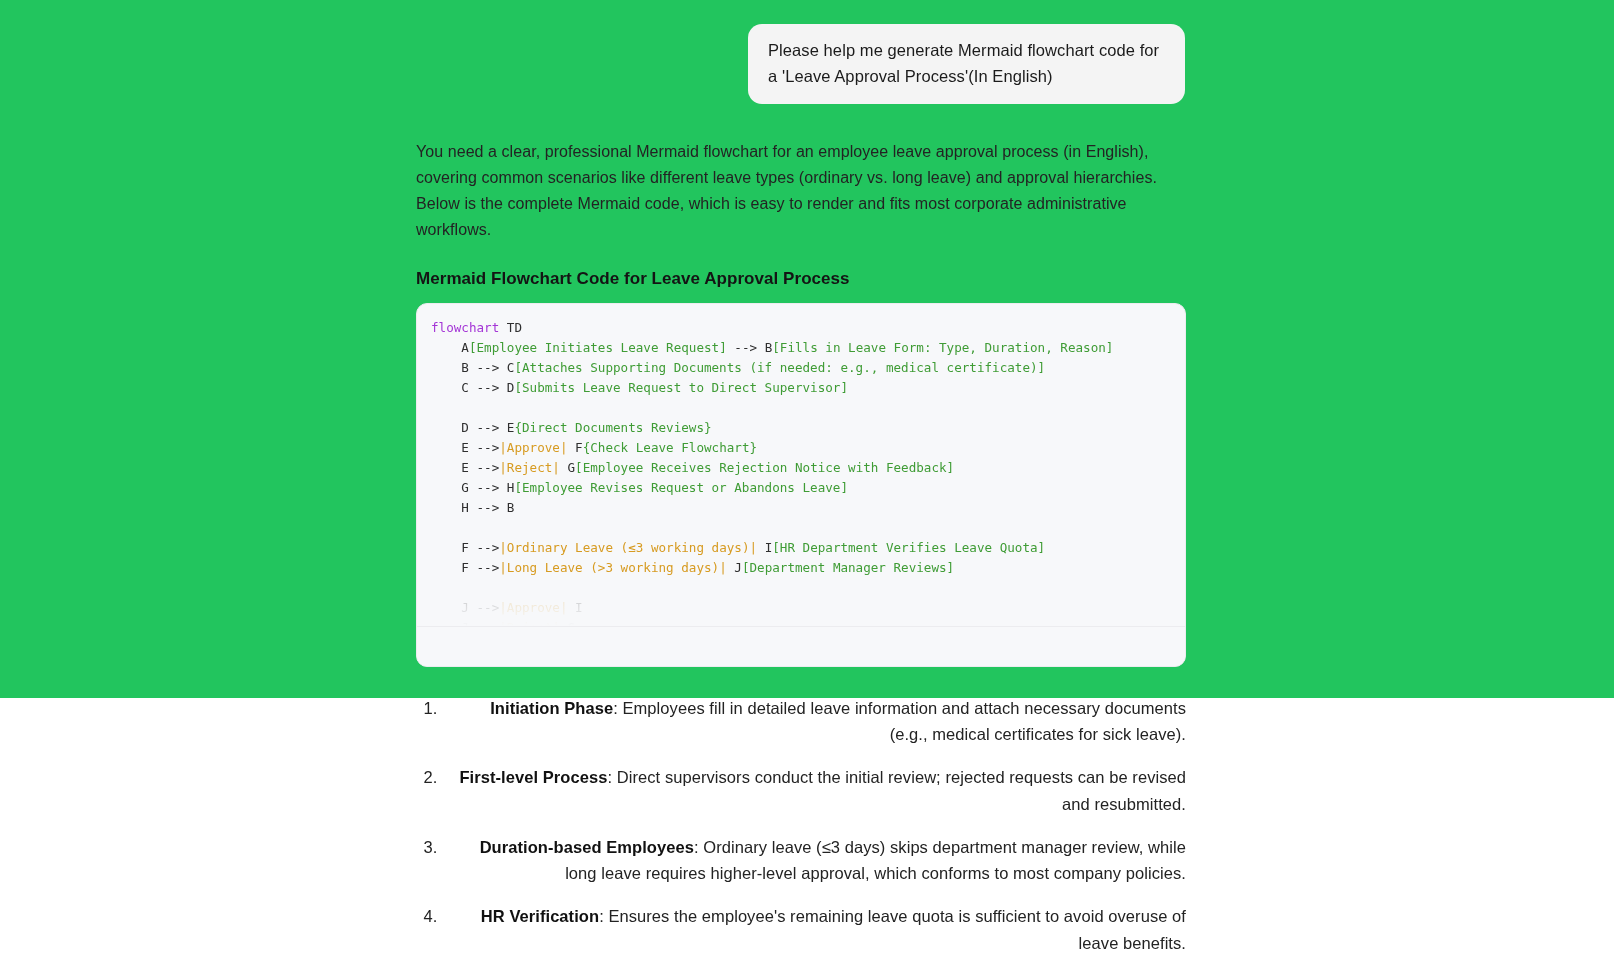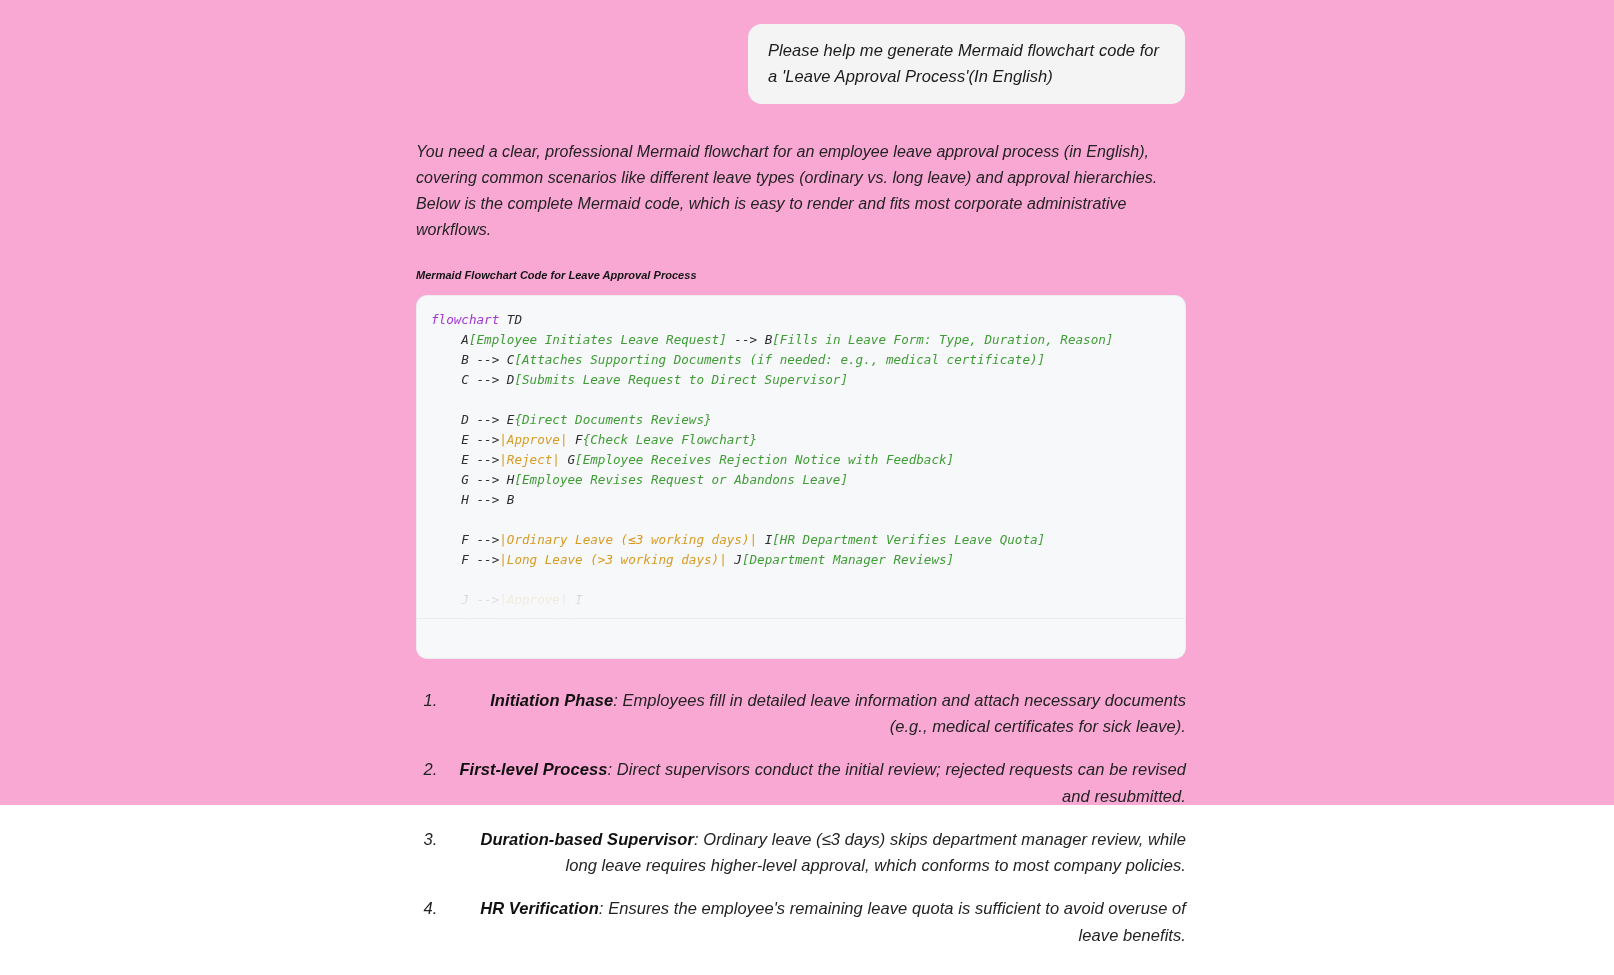--- a/index.html
+++ b/index.html
@@ -7,23 +7,22 @@
     margin: 0; padding: 0;
     width: 1614px; height: 975px;
     background: #ffffff;
     font-family: "Liberation Sans", sans-serif;
     overflow: hidden;
   }
 
   .page {
     position: relative;
     width: 1614px;
-    height: 805px;
-    background: #f9a8d4;
-    font-style: italic;
+    height: 698px;
+    background: #22c55e;
   }
 
   
   .user-row {
     position: absolute;
     left: 0; top: 0;
     width: 1614px;
     display: flex;
     justify-content: flex-end;
     padding-right: 429px;
@@ -48,21 +47,21 @@
     width: 770px;
   }
   .intro {
     font-size: 16px;
     line-height: 1.62;
     color: #232323;
     margin: 0 0 26px 0;
     letter-spacing: 0.004em;
   }
   .section-heading {
-    font-size: 11px;
+    font-size: 17px;
     font-weight: 700;
     color: #141414;
     margin: 0 0 14px 0;
     letter-spacing: 0.003em;
   }
 
   
   .code-card {
     position: relative;
     width: 770px;
@@ -159,18 +158,18 @@
 <span class="tok-plain">    J --&gt;</span><span class="tok-label">|Reject|</span><span class="tok-plain"> G</span></pre>
         <div class="code-fade"></div>
       </div>
       <div class="code-footer"></div>
     </div>
 
 
     <ol class="key-list" id="key-list">
         <li><b>Initiation Phase</b><span>: Employees fill in detailed leave information and attach necessary documents (e.g., medical certificates for sick leave).</span></li>
         <li><b>First-level Process</b><span>: Direct supervisors conduct the initial review; rejected requests can be revised and resubmitted.</span></li>
-        <li><b>Duration-based Supervisor</b><span>: Ordinary leave (≤3 days) skips department manager review, while long leave requires higher-level approval, which conforms to most company policies.</span></li>
+        <li><b>Duration-based Employees</b><span>: Ordinary leave (≤3 days) skips department manager review, while long leave requires higher-level approval, which conforms to most company policies.</span></li>
         <li><b>HR Verification</b><span>: Ensures the employee's remaining leave quota is sufficient to avoid overuse of leave benefits.</span></li>
       </ol>
 
   </div>
 </div>
 
 </body></html>

